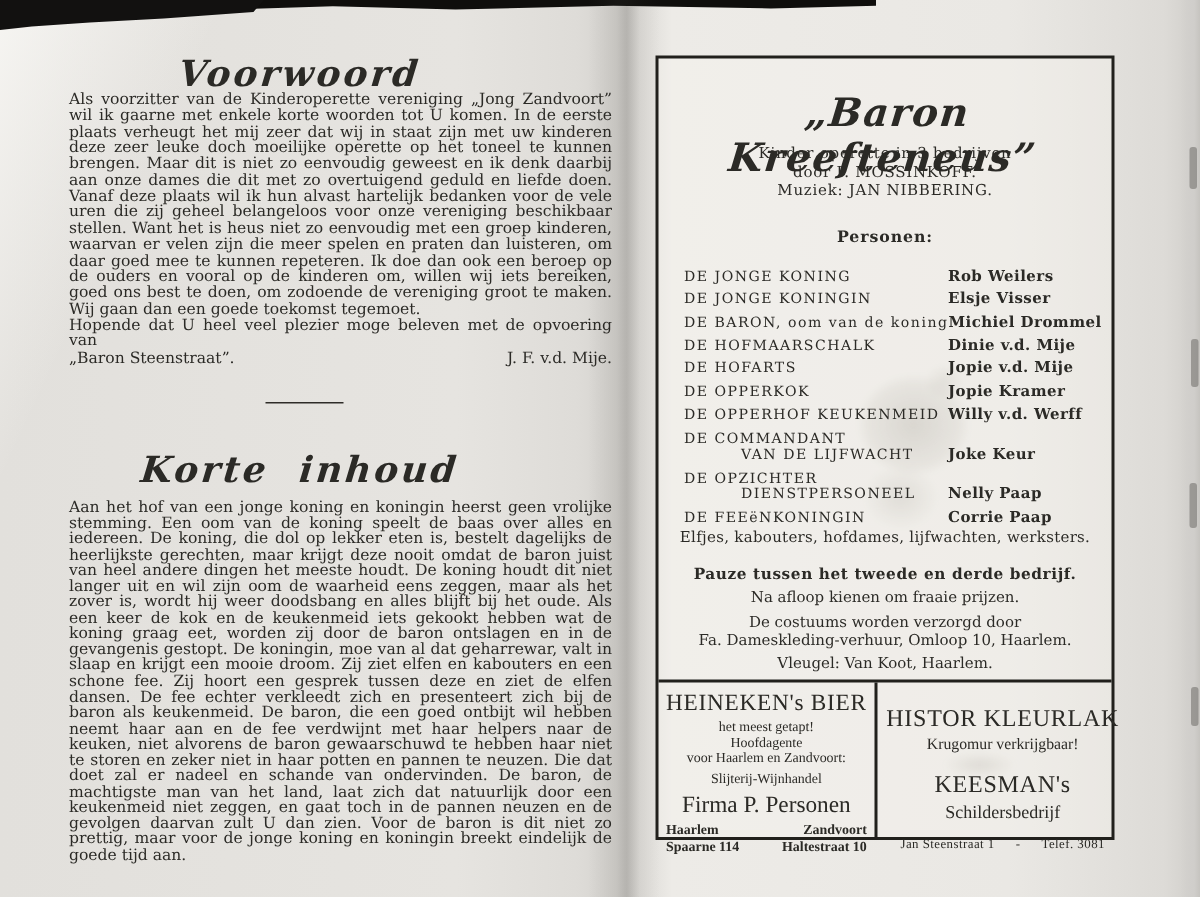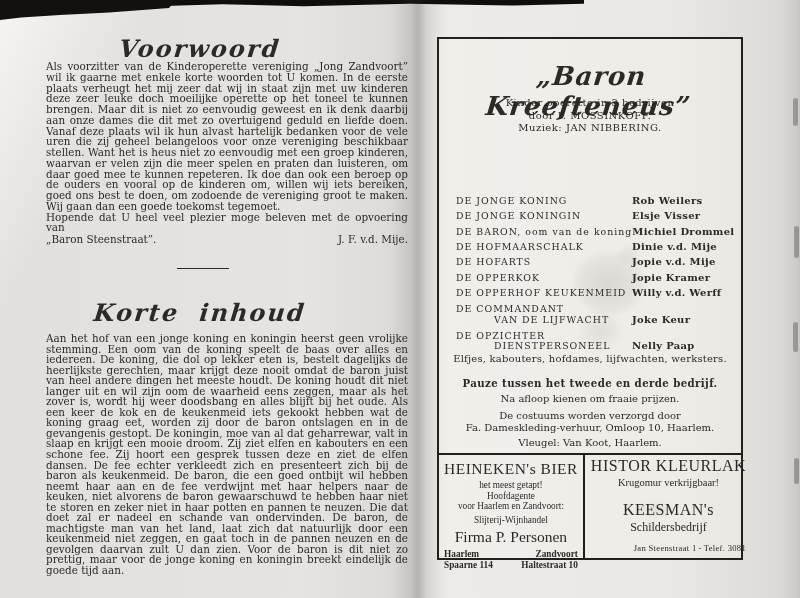--- a/index.html
+++ b/index.html
@@ -35,47 +35,47 @@
   .body-col{position:absolute;left:46px;width:362px;font-size:10.4px;text-align:justify;}
   .p1{top:61px;line-height:10.75px;}
   .p2{top:333px;line-height:10.55px;}
   .closing-row{display:flex;justify-content:space-between;margin-top:.5px;}
   .rule{position:absolute;left:177px;top:268px;width:52px;border-top:1.5px solid #2e2c28;}
   
   .box{position:absolute;left:437px;top:37px;width:306px;height:523px;border:2px solid #21201c;box-sizing:border-box;background:rgba(248,246,242,.35);}
   .bk-title{position:absolute;left:0;top:22px;width:100%;text-align:center;font-size:26px;font-style:italic;font-weight:bold;letter-spacing:1px;word-spacing:10px;transform:skewX(-6deg);}
   .bk-sub{position:absolute;left:0;top:58px;width:100%;text-align:center;font-size:10px;line-height:12.5px;letter-spacing:.5px;}
   .personen{position:absolute;left:0;top:113px;width:100%;text-align:center;font-size:10.5px;font-weight:bold;letter-spacing:.6px;}
-  .cast{position:absolute;left:17px;top:152px;right:13px;}
+  .cast{position:absolute;left:17px;top:136px;right:13px;}
   .cast-row{display:flex;align-items:flex-end;height:15.4px;}
   .cast-row.tall{height:26.5px;justify-content:flex-end;}
   .cast-role{flex:0 0 176px;font-size:9.4px;letter-spacing:1px;white-space:nowrap;line-height:10.5px;}
   .cast-role .l2{display:block;padding-left:38px;}
   .cast-role .l2:empty{display:none;}
   .cast-actor{flex:1;font-size:10px;font-weight:bold;white-space:nowrap;line-height:10.5px;letter-spacing:.3px;}
   .centerline{position:absolute;left:0;width:100%;text-align:center;}
   .ensemble{top:314px;font-size:10px;letter-spacing:.2px;}
   .pauze{top:338px;font-size:10.2px;font-weight:bold;letter-spacing:.4px;}
   .kienen{top:354px;font-size:10px;}
   .costuums{top:371px;font-size:10px;line-height:11.5px;}
   .vleugel{top:398px;font-size:10px;}
   
   .ads{position:absolute;left:0;right:0;bottom:0;top:414px;border-top:2px solid #21201c;display:flex;font-family:"Liberation Serif",serif;}
   .ad-left{width:151px;border-right:2px solid #21201c;box-sizing:border-box;text-align:center;padding:5px 5px 4px 5px;display:flex;flex-direction:column;}
-  .ad-right{flex:1;text-align:center;padding:2px 6px 4px 6px;box-sizing:border-box;}
+  .ad-right{flex:1;text-align:center;padding:16px 6px 4px 6px;box-sizing:border-box;}
   .ad-h1{font-size:15.5px;letter-spacing:.5px;white-space:nowrap;}
   .ad-s{font-size:9.3px;line-height:10.6px;}
   .ad-firm{font-size:15.5px;margin-top:3px;white-space:nowrap;}
   .ad-cols{display:flex;justify-content:space-between;font-weight:bold;font-size:9.3px;line-height:10.5px;margin-top:3px;text-align:left;}
   .ad-cols .r{text-align:right;}
   .histor-h{font-size:16px;letter-spacing:.5px;white-space:nowrap;}
   .histor-tag{font-size:10.5px;margin-top:2px;}
   .keesman{font-size:16px;margin-top:13px;letter-spacing:.5px;}
   .keesman-sub{font-size:12px;margin-top:1px;}
-  .histor-addr{display:flex;justify-content:flex-end;gap:2px;font-size:8.6px;margin-top:8px;letter-spacing:.3px;}
+  .histor-addr{display:flex;justify-content:center;gap:14px;font-size:8.6px;margin-top:8px;letter-spacing:.3px;}
   [data-interactable]{cursor:default;}
 </style>
 </head>
 <body>
 
 <div id="scan" data-interactable="false">
 
   <div class="top-band" data-interactable="false"></div>
   <div class="top-wedge" data-interactable="false"></div>
   <div class="spine" data-interactable="false"></div>
@@ -104,20 +104,21 @@
 
   <div class="body-col p2" data-interactable="false">Aan het hof van een jonge koning en koningin heerst geen vrolijke stemming. Een oom van de koning speelt de baas over alles en iedereen. De koning, die dol op lekker eten is, bestelt dagelijks de heerlijkste gerechten, maar krijgt deze nooit omdat de baron juist van heel andere dingen het meeste houdt. De koning houdt dit niet langer uit en wil zijn oom de waarheid eens zeggen, maar als het zover is, wordt hij weer doodsbang en alles blijft bij het oude. Als een keer de kok en de keukenmeid iets gekookt hebben wat de koning graag eet, worden zij door de baron ontslagen en in de gevangenis gestopt. De koningin, moe van al dat geharrewar, valt in slaap en krijgt een mooie droom. Zij ziet elfen en kabouters en een schone fee. Zij hoort een gesprek tussen deze en ziet de elfen dansen. De fee echter verkleedt zich en presenteert zich bij de baron als keukenmeid. De baron, die een goed ontbijt wil hebben neemt haar aan en de fee verdwijnt met haar helpers naar de keuken, niet alvorens de baron gewaarschuwd te hebben haar niet te storen en zeker niet in haar potten en pannen te neuzen. Die dat doet zal er nadeel en schande van ondervinden. De baron, de machtigste man van het land, laat zich dat natuurlijk door een keukenmeid niet zeggen, en gaat toch in de pannen neuzen en de gevolgen daarvan zult U dan zien. Voor de baron is dit niet zo prettig, maar voor de jonge koning en koningin breekt eindelijk de goede tijd aan.</div>
 
   <div class="box" data-interactable="false">
     <div class="bk-title" data-interactable="false">„Baron Kreefteneus”</div>
     <div class="bk-sub" data-interactable="false">
       <span data-interactable="false">Kinder operette in 3 bedrijven</span><br>
       <span data-interactable="false">door P. MOSSINKOFF.</span><br>
       <span data-interactable="false">Muziek: JAN NIBBERING.</span>
     </div>
+    <div class="personen" data-interactable="false">Personen:</div>
 
     <div class="cast" data-interactable="false">
       <div class="cast-row" data-interactable="false">
         <div class="cast-role"><span class="l1" data-interactable="false">DE JONGE KONING</span></div>
         <div class="cast-actor" data-interactable="false">Rob Weilers</div>
       </div>
       <div class="cast-row" data-interactable="false">
         <div class="cast-role"><span class="l1" data-interactable="false">DE JONGE KONINGIN</span></div>
         <div class="cast-actor" data-interactable="false">Elsje Visser</div>
       </div>
@@ -141,20 +142,24 @@
         <div class="cast-role"><span class="l1" data-interactable="false">DE OPPERHOF KEUKENMEID</span></div>
         <div class="cast-actor" data-interactable="false">Willy v.d. Werff</div>
       </div>
       <div class="cast-row tall" data-interactable="false">
         <div class="cast-role"><span class="l1" data-interactable="false">DE COMMANDANT</span><span class="l2" data-interactable="false">VAN DE LIJFWACHT</span></div>
         <div class="cast-actor" data-interactable="false">Joke Keur</div>
       </div>
       <div class="cast-row tall" data-interactable="false">
         <div class="cast-role"><span class="l1" data-interactable="false">DE OPZICHTER</span><span class="l2" data-interactable="false">DIENSTPERSONEEL</span></div>
         <div class="cast-actor" data-interactable="false">Nelly Paap</div>
+      </div>
+      <div class="cast-row" data-interactable="false">
+        <div class="cast-role"><span class="l1" data-interactable="false">DE FEEëNKONINGIN</span></div>
+        <div class="cast-actor" data-interactable="false">Corrie Paap</div>
       </div>
     </div>
 
     <div class="centerline ensemble" data-interactable="false">Elfjes, kabouters, hofdames, lijfwachten, werksters.</div>
     <div class="centerline pauze" data-interactable="false">Pauze tussen het tweede en derde bedrijf.</div>
     <div class="centerline kienen" data-interactable="false">Na afloop kienen om fraaie prijzen.</div>
     <div class="centerline costuums" data-interactable="false">
       <span data-interactable="false">De costuums worden verzorgd door</span><br>
       <span data-interactable="false">Fa. Dameskleding-verhuur, Omloop 10, Haarlem.</span>
     </div>

